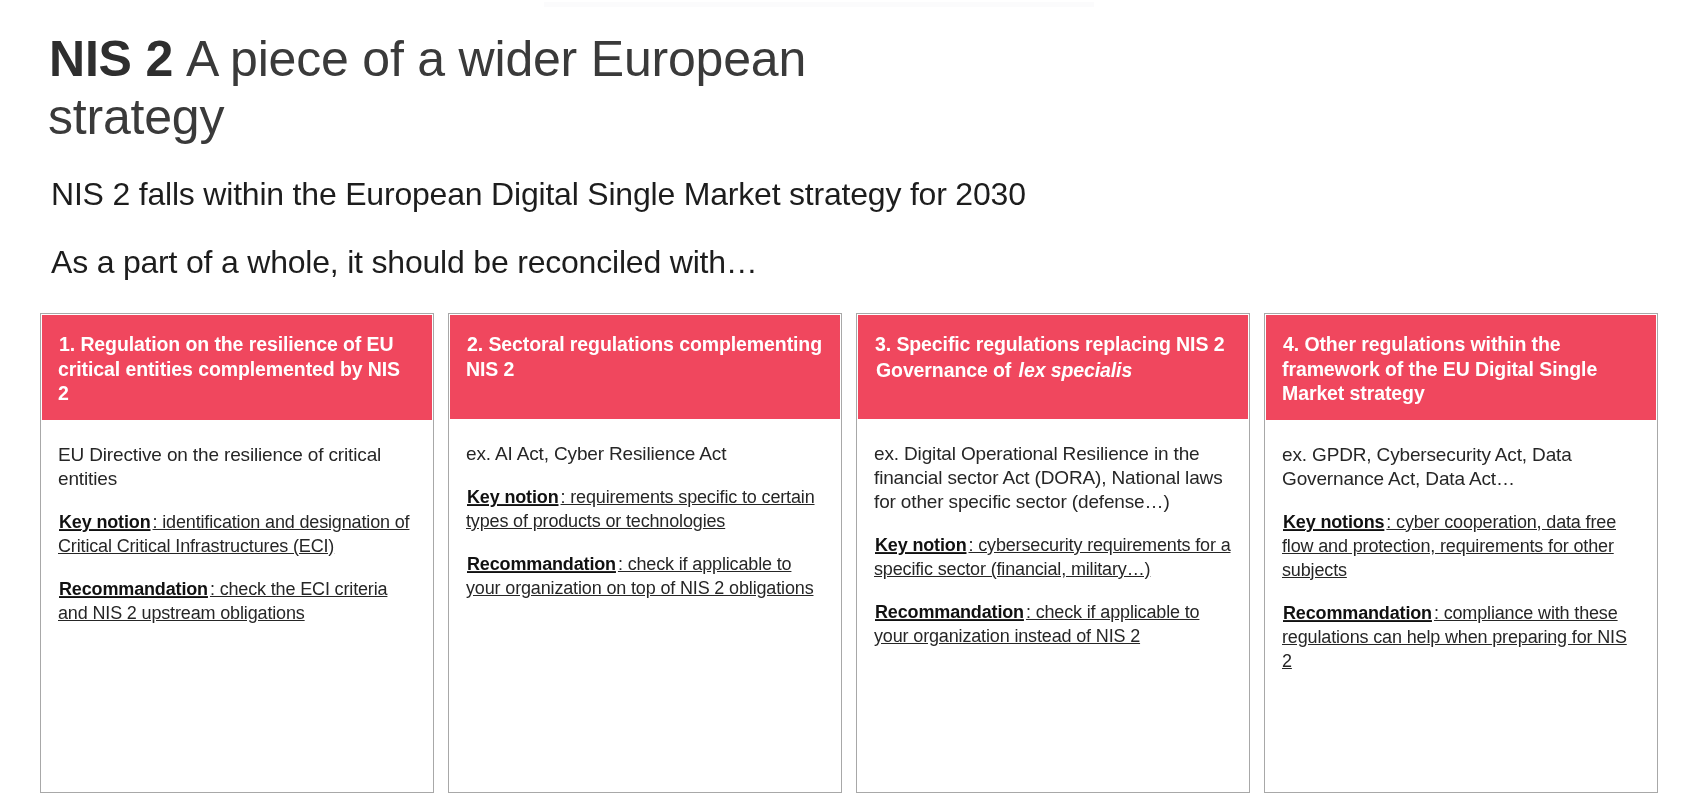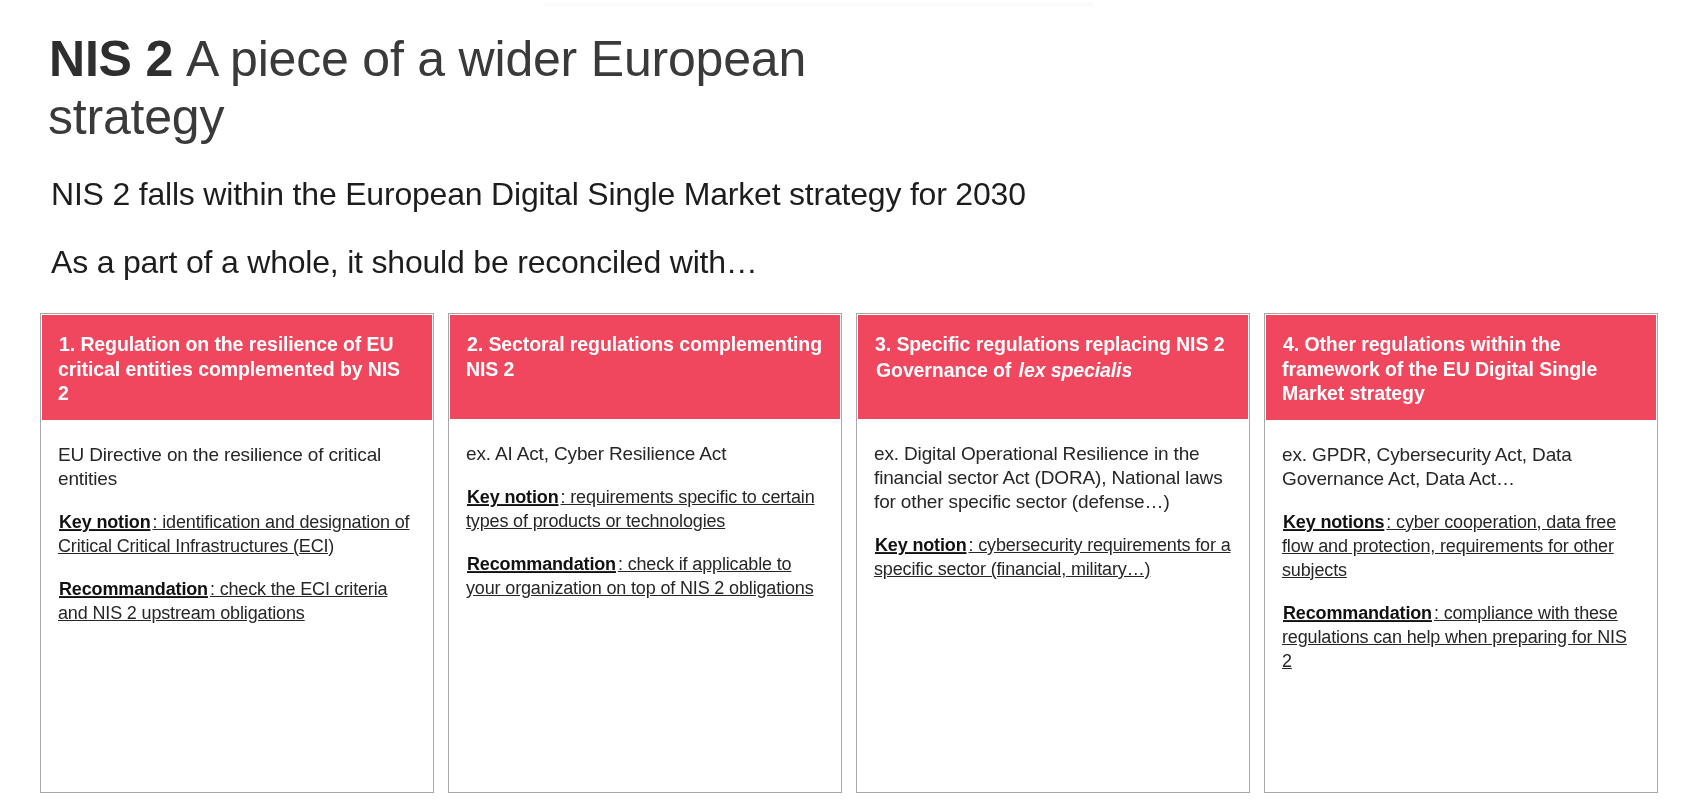--- a/index.html
+++ b/index.html
@@ -168,20 +168,21 @@
     </div>
 
     <div class="card">
       <div class="card-header">
         <span>3. Specific regulations replacing NIS 2</span>
         <span class="hdr-sub"><span>Governance of </span><em>lex specialis</em></span>
       </div>
       <div class="card-body">
         <div class="ex-line">ex. Digital Operational Resilience in the financial sector Act (DORA), National laws for other specific sector (defense…)</div>
         <div class="para"><span class="lead">Key notion</span><span>: cybersecurity requirements for a specific sector (financial, military…)</span></div>
+        <div class="para"><span class="lead">Recommandation</span><span>: check if applicable to your organization instead of NIS 2</span></div>
       </div>
     </div>
 
     <div class="card">
       <div class="card-header">
         <span>4. Other regulations within the framework of the EU Digital Single Market strategy</span>
       </div>
       <div class="card-body">
         <div class="ex-line">ex. GPDR, Cybersecurity Act, Data Governance Act, Data Act…</div>
         <div class="para"><span class="lead">Key notions</span><span>: cyber cooperation, data free flow and protection, requirements for other subjects</span></div>

